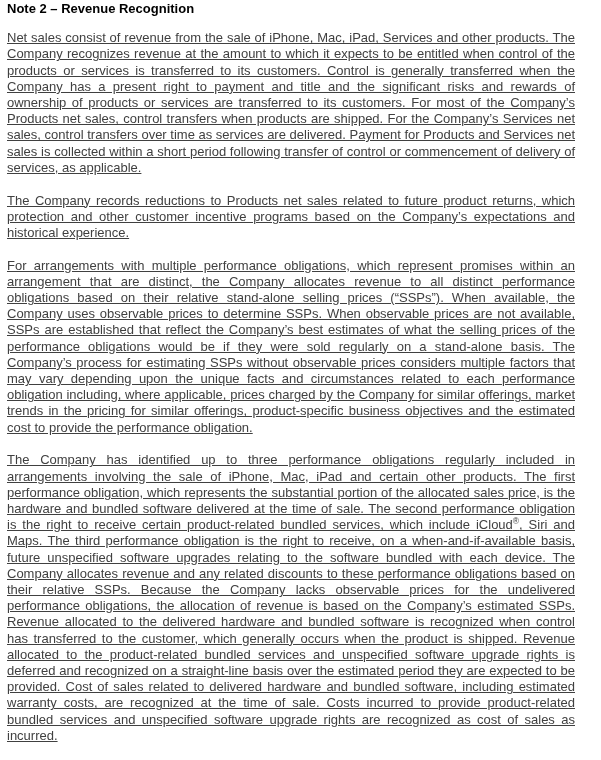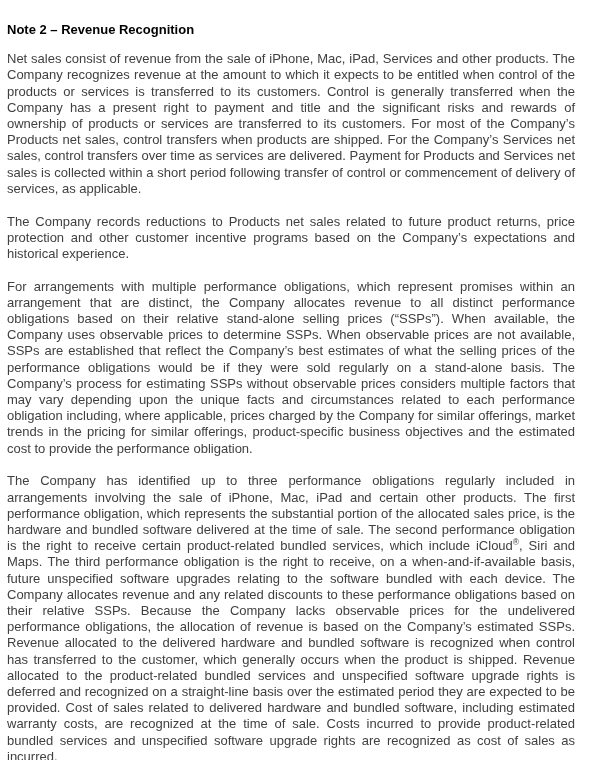--- a/index.html
+++ b/index.html
@@ -9,53 +9,54 @@
     }
     body {
       width: 601px;
       height: 760px;
       overflow: hidden;
     }
     .page {
       box-sizing: border-box;
       width: 581px;
       height: 760px;
-      padding: 22px 6px 8px 7px;
+      padding: 1px 6px 8px 7px;
       font-family: "Liberation Sans", "DejaVu Sans", sans-serif;
       font-size: 13px;
       line-height: 16.2px;
       color: #404040;
     }
     .note-title {
       font-size: 13px;
       font-weight: bold;
       color: #000000;
       margin: 0 0 13px 0;
       text-align: left;
     }
     .body-para {
       margin: 0 0 16.5px 0;
       text-align: justify;
       text-justify: inter-word;
+      text-decoration: underline;
     }
     .body-para:last-child {
       margin-bottom: 14px;
     }
     .body-para sup {
       font-size: 8.5px;
       line-height: 0;
       vertical-align: super;
     }
   </style>
 </head>
 <body>
 
 <main class="page">
   <h1 class="note-title">Note 2 – Revenue Recognition</h1>
 
   <p class="body-para">Net sales consist of revenue from the sale of iPhone, Mac, iPad, Services and other products. The Company recognizes revenue at the amount to which it expects to be entitled when control of the products or services is transferred to its customers. Control is generally transferred when the Company has a present right to payment and title and the significant risks and rewards of ownership of products or services are transferred to its customers. For most of the Company’s Products net sales, control transfers when products are shipped. For the Company’s Services net sales, control transfers over time as services are delivered. Payment for Products and Services net sales is collected within a short period following transfer of control or commencement of delivery of services, as applicable.</p>
 
-  <p class="body-para">The Company records reductions to Products net sales related to future product returns, price protection and other customer incentive programs based on the Company’s expectations and historical experience.</p>
+  <p class="body-para">The Company records reductions to Products net sales related to future product returns, which protection and other customer incentive programs based on the Company’s expectations and historical experience.</p>
 
   <p class="body-para">For arrangements with multiple performance obligations, which represent promises within an arrangement that are distinct, the Company allocates revenue to all distinct performance obligations based on their relative stand-alone selling prices (“SSPs”). When available, the Company uses observable prices to determine SSPs. When observable prices are not available, SSPs are established that reflect the Company’s best estimates of what the selling prices of the performance obligations would be if they were sold regularly on a stand-alone basis. The Company’s process for estimating SSPs without observable prices considers multiple factors that may vary depending upon the unique facts and circumstances related to each performance obligation including, where applicable, prices charged by the Company for similar offerings, market trends in the pricing for similar offerings, product-specific business objectives and the estimated cost to provide the performance obligation.</p>
 
   <p class="body-para"><span>The Company has identified up to three performance obligations regularly included in arrangements involving the sale of iPhone, Mac, iPad and certain other products. The first performance obligation, which represents the substantial portion of the allocated sales price, is the hardware and bundled software delivered at the time of sale. The second performance obligation is the right to receive certain product-related bundled services, which include iCloud</span><sup>®</sup><span>, Siri and Maps. The third performance obligation is the right to receive, on a when-and-if-available basis, future unspecified software upgrades relating to the software bundled with each device. The Company allocates revenue and any related discounts to these performance obligations based on their relative SSPs. Because the Company lacks observable prices for the undelivered performance obligations, the allocation of revenue is based on the Company’s estimated SSPs. Revenue allocated to the delivered hardware and bundled software is recognized when control has transferred to the customer, which generally occurs when the product is shipped. Revenue allocated to the product-related bundled services and unspecified software upgrade rights is deferred and recognized on a straight-line basis over the estimated period they are expected to be provided. Cost of sales related to delivered hardware and bundled software, including estimated warranty costs, are recognized at the time of sale. Costs incurred to provide product-related bundled services and unspecified software upgrade rights are recognized as cost of sales as incurred.</span></p>
 </main>
 
 </body></html>

